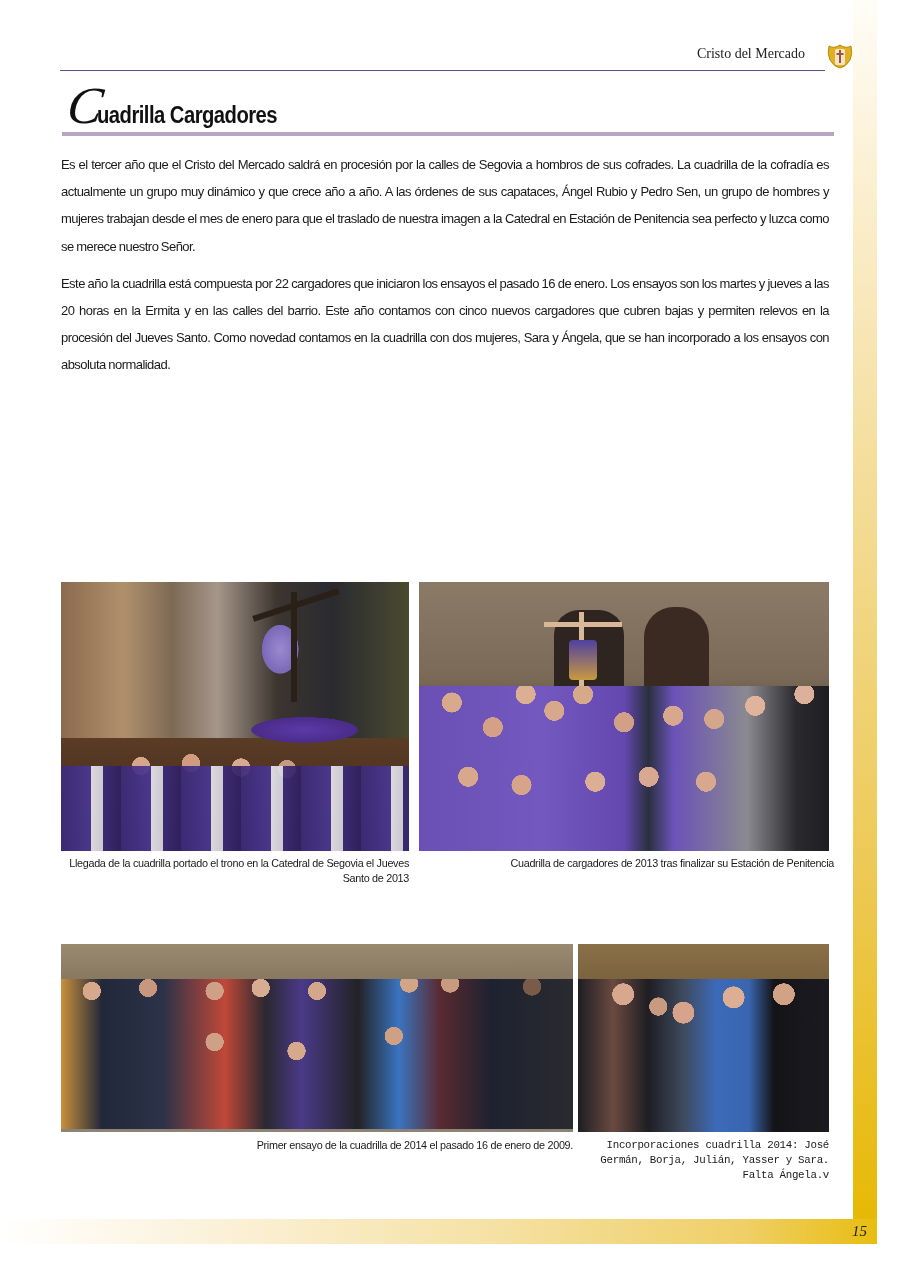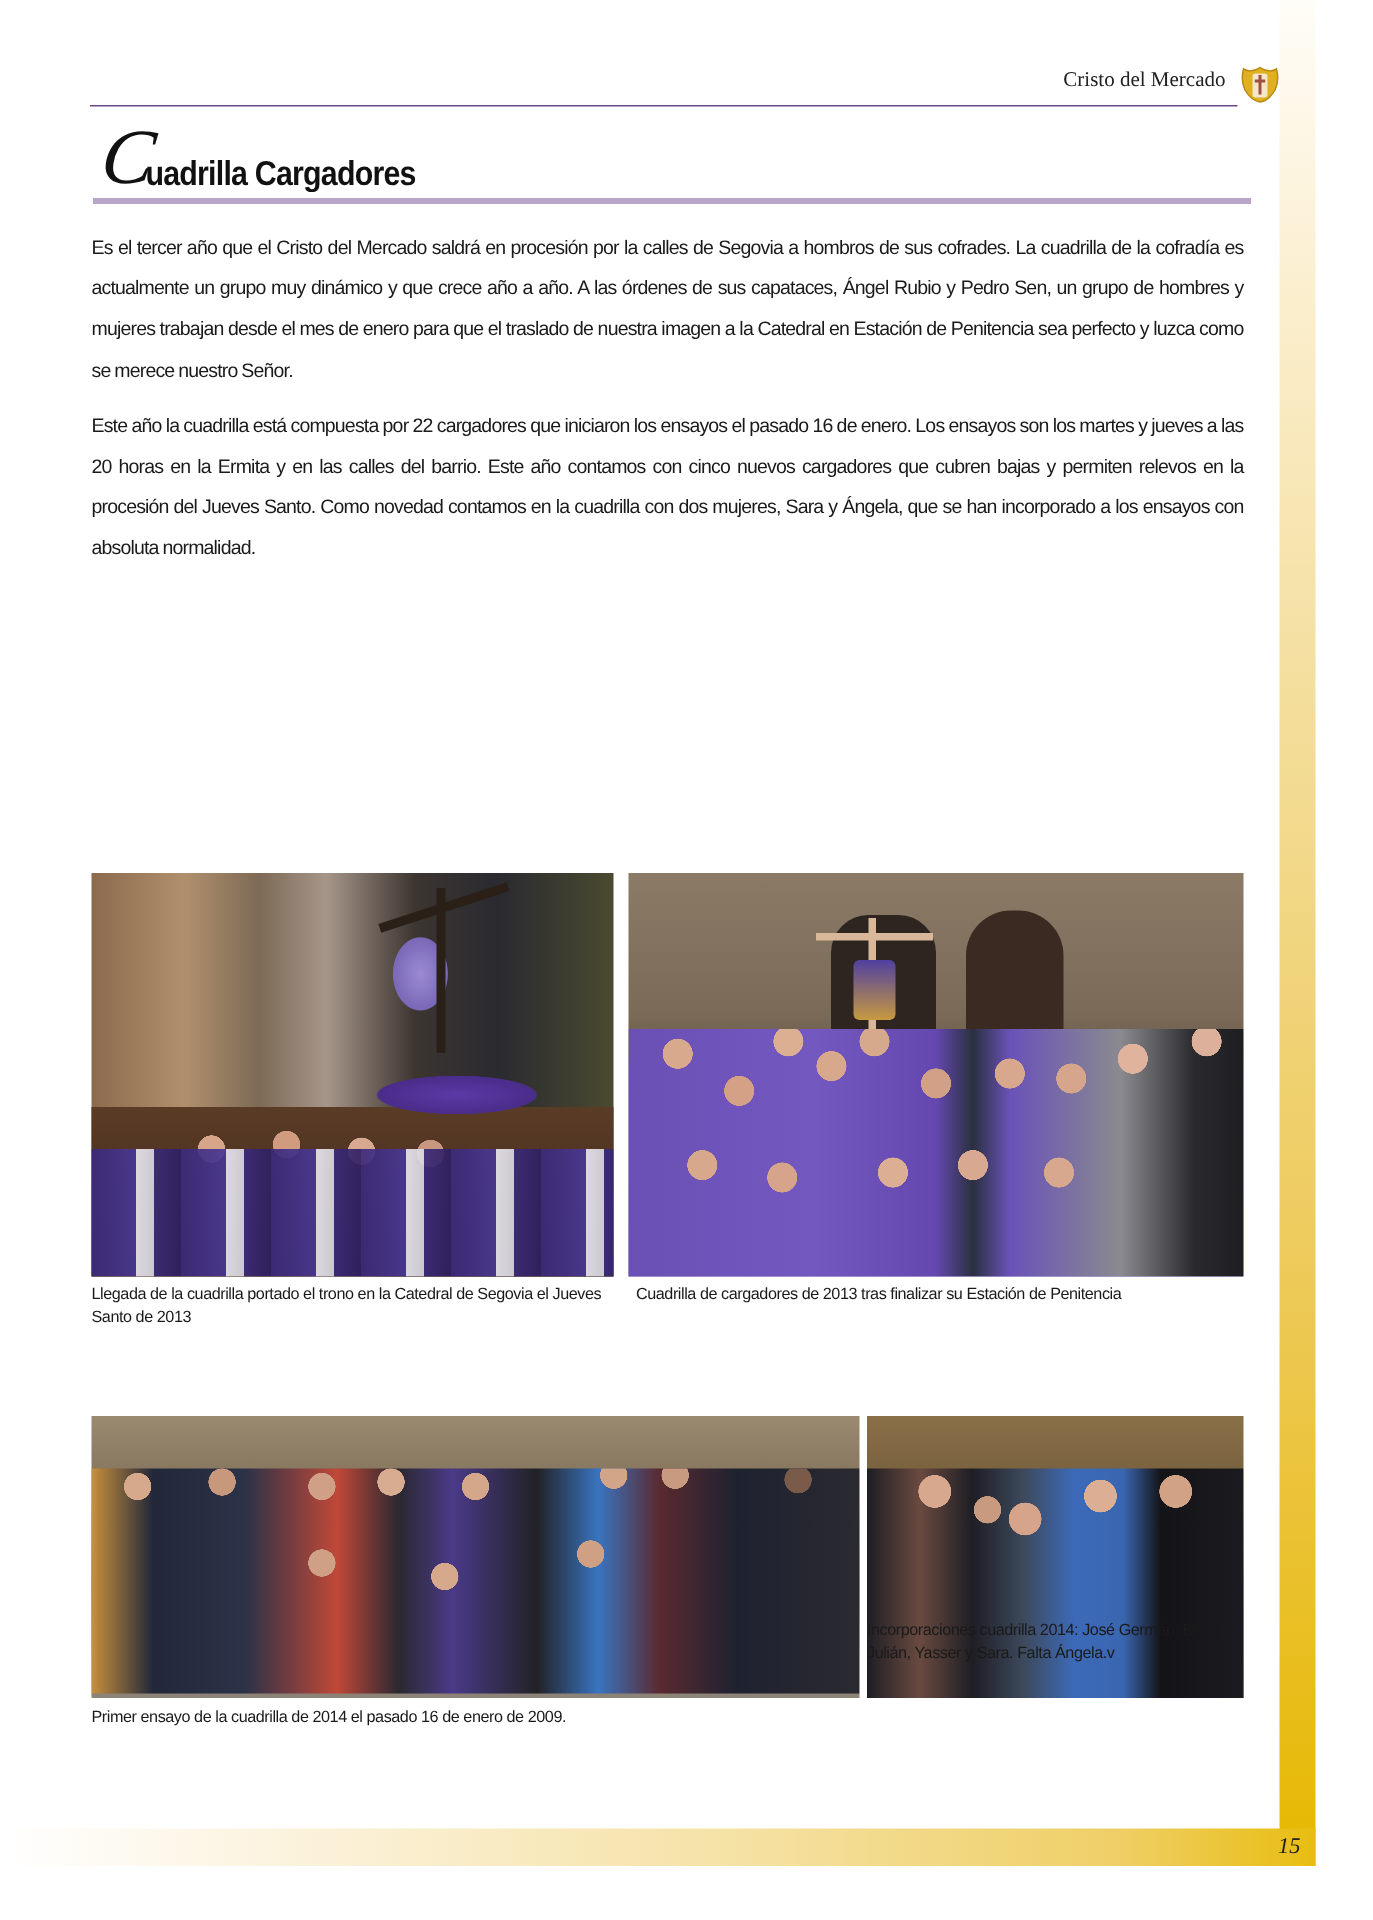--- a/index.html
+++ b/index.html
@@ -19,21 +19,21 @@
     }
     .page-number {
       position: absolute; left: 852px; top: 1223px; width: 24px; text-align: left;
       font-family: "Liberation Serif", serif; font-style: italic; font-size: 15px; color: #222;
     }
     .running-header {
       position: absolute; left: 60px; top: 46px; width: 765px; height: 24px;
       border-bottom: 1px solid #6a4a86;
     }
     .running-title {
-      position: absolute; right: 8px; top: 0px;
+      position: absolute; right: 20px; top: 0px;
       font-family: "Liberation Serif", serif; font-size: 14px; color: #222;
     }
     .emblem {
       position: absolute; left: 826px; top: 42px; width: 28px; height: 28px;
     }
     .title-wrap {
       position: absolute; left: 62px; top: 80px; width: 772px; height: 52px;
       border-bottom: 4px solid #b9a5c6;
     }
     .title-initial {
@@ -54,21 +54,21 @@
     .body-text p {
       margin: 0 0 10px 0;
       font-family: "Liberation Sans Narrow", "Liberation Sans", sans-serif;
       font-size: 13px; line-height: 27.2px; text-align: justify;
       letter-spacing: -0.55px; word-spacing: -0.5px;
     }
     .photo {
       position: absolute; overflow: hidden;
     }
     .caption {
-      position: absolute; text-align: left;
+      position: absolute; text-align: right;
       font-size: 10.8px; line-height: 15px; letter-spacing: -0.3px; color: #1a1a1a;
     }
     
     .p1 { left: 61px; top: 582px; width: 348px; height: 269px;
       background:
         radial-gradient(ellipse 30px 40px at 63% 25%, #9b8ad0 0%, #7a68b8 60%, transparent 62%),
         radial-gradient(ellipse 75px 18px at 70% 55%, #5b3aa6 0%, #4a2c8a 70%, transparent 72%),
         linear-gradient(to bottom, transparent 0%, transparent 58%, #5a3c26 58%, #4b3020 80%, #3a2418 100%),
         linear-gradient(to right, #8c6a4e 0%, #b0906c 18%, #7d6a55 32%, #a6968a 45%, #3c3530 62%, #2a2a30 78%, #4a4a30 100%);
     }
@@ -199,13 +199,13 @@
 <div class="caption" style="left:424px; top:856px; width:410px;">Cuadrilla de cargadores de 2013 tras finalizar su Estación de Penitencia</div>
 
 <div class="photo p3">
   <div class="people"></div>
 </div>
 <div class="caption" style="left:61px; top:1138px; width:512px;">Primer ensayo de la cuadrilla de 2014 el pasado 16 de enero de 2009.</div>
 
 <div class="photo p4">
   <div class="people"></div>
 </div>
-<div class="caption" style="left:578px; top:1080px; width:251px;">Incorporaciones cuadrilla 2014: José Germán, Borja, Julián, Yasser y Sara. Falta Ángela.v</div>
+<div class="caption" style="left:578px; top:1138px; width:251px;font-family:Liberation Mono, monospace;">Incorporaciones cuadrilla 2014: José Germán, Borja, Julián, Yasser y Sara. Falta Ángela.v</div>
 
 </body></html>

